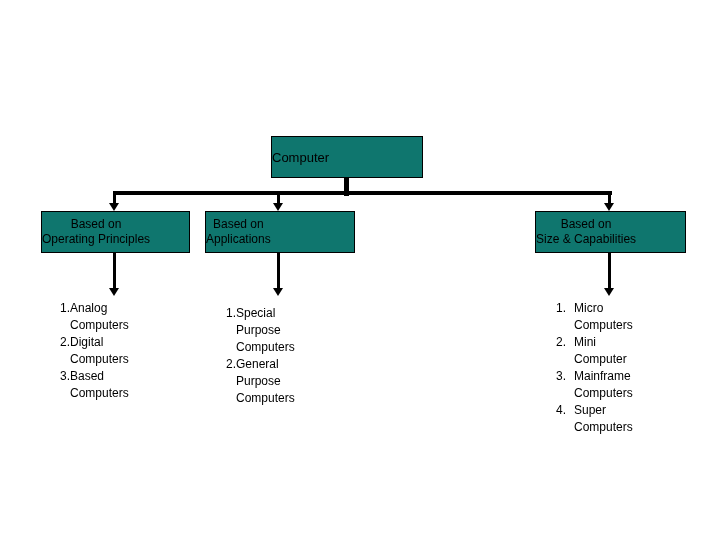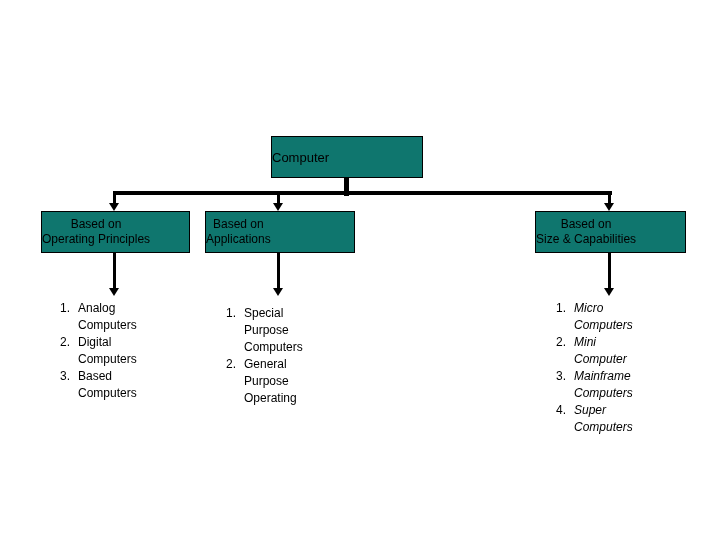--- a/index.html
+++ b/index.html
@@ -152,37 +152,37 @@
     flex: 1 1 auto;
     white-space: pre-line;
   }
 
   #list-principles {
     left: 48px;
     top: 300px;
     width: 130px;
   }
   #list-principles .list-num { width: 22px; }
-  #list-principles .list-text { margin-left: 8px; }
+  #list-principles .list-text { }
 
   #list-applications {
     left: 216px;
     top: 305px;
     width: 125px;
   }
   #list-applications .list-num { width: 20px; }
-  #list-applications .list-text { margin-left: 8px; }
+  #list-applications .list-text { }
 
   #list-size {
     left: 544px;
     top: 300px;
     width: 140px;
   }
   #list-size .list-num { width: 22px; }
-  #list-size .list-text { margin-left: 8px; font-style: italic; }
+  #list-size .list-text { margin-left: 8px; }
 </style>
 </head>
 <body>
 
 <div id="slide">
 
 
   <div class="node-box" id="box-root">
     <span class="node-label">Computer</span>
   </div>
@@ -245,21 +245,21 @@
     <div class="list-item">
       <span class="list-num">1.</span>
       <span class="list-text">Special
 Purpose
 Computers</span>
     </div>
     <div class="list-item">
       <span class="list-num">2.</span>
       <span class="list-text">General
 Purpose
-Operating</span>
+Computers</span>
     </div>
   </div>
 
   <div class="num-list" id="list-size">
     <div class="list-item">
       <span class="list-num">1.</span>
       <span class="list-text">Micro
 Computers</span>
     </div>
     <div class="list-item">

